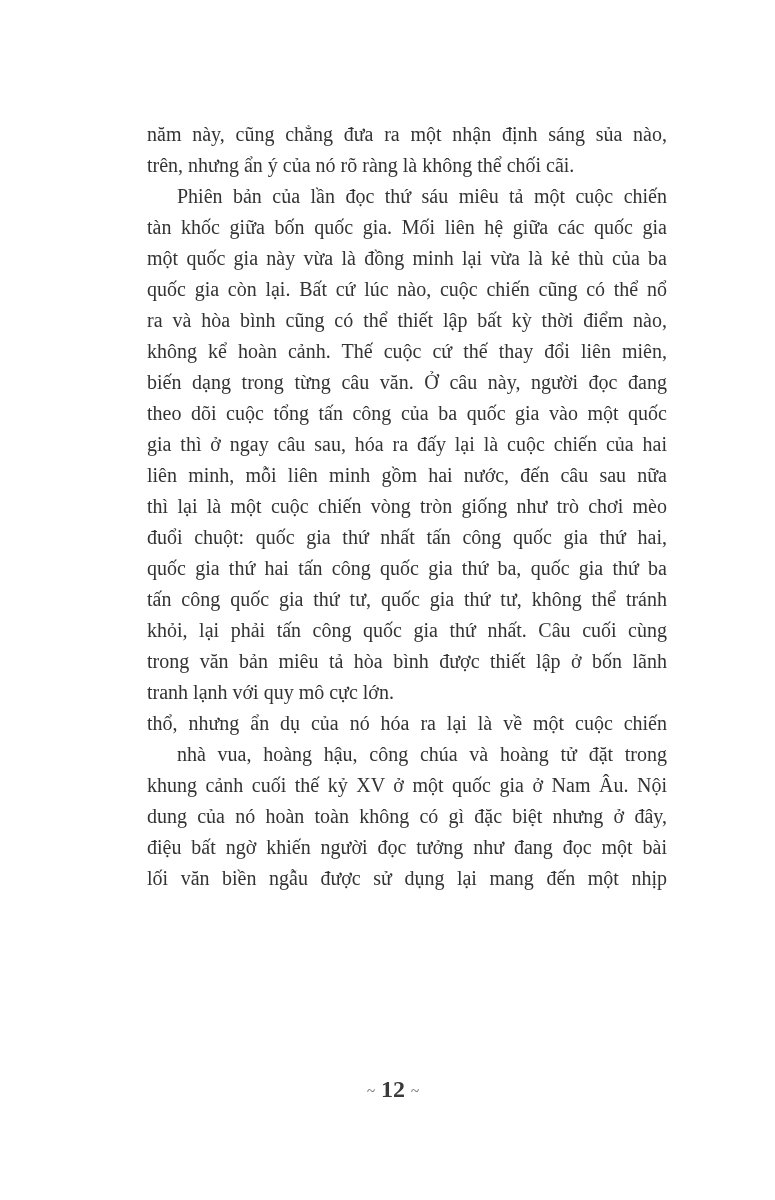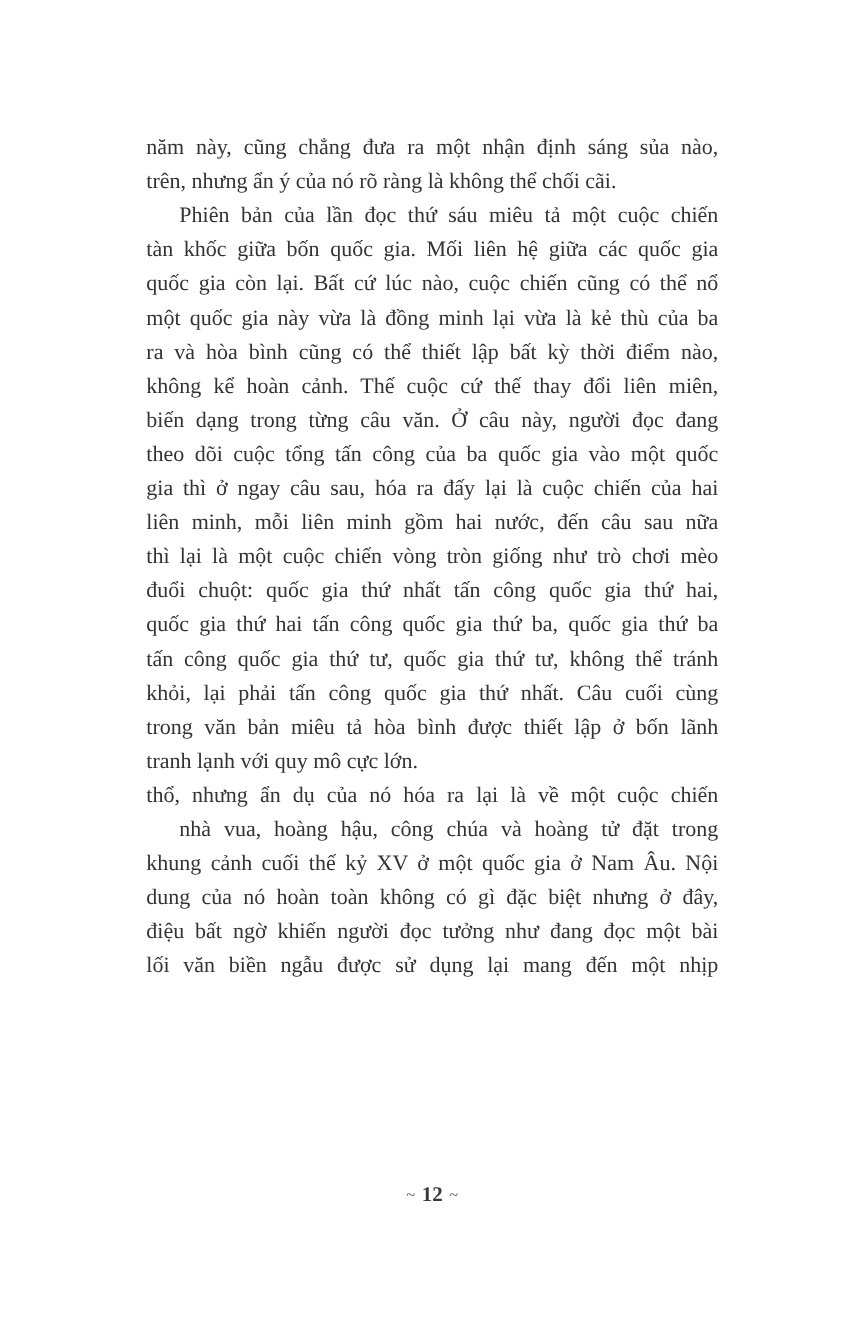--- a/index.html
+++ b/index.html
@@ -10,21 +10,21 @@
   .page {
     position: relative;
     width: 775px;
     height: 1200px;
     background: #ffffff;
     overflow: hidden;
     font-family: "Liberation Serif", "DejaVu Serif", serif;
   }
   .text-block {
     position: absolute;
-    left: 133px;
+    left: 147px;
     top: 119px;
     width: 520px;
     font-size: 20px;
     line-height: 31px;
     color: #333333;
     overflow: hidden;
   }
   .para { margin: 0; }
   .para + .para { margin-top: 0; }
   .line {
@@ -46,39 +46,39 @@
     width: 520px;
     text-align: center;
     color: #3a3a3a;
   }
   .footer .ornament {
     font-size: 15px;
     color: #555555;
     vertical-align: 1px;
   }
   .footer .page-number {
-    font-size: 19px;
+    font-size: 24px;
     font-weight: bold;
     margin: 0 6px;
   }
 </style>
 </head>
 <body>
 
 <div class="page">
   <div class="text-block" id="text-block">
       <div class="para">
         <div class="line">năm này, cũng chẳng đưa ra một nhận định sáng sủa nào,</div>
         <div class="line para-end">trên, nhưng ẩn ý của nó rõ ràng là không thể chối cãi.</div>
       </div>
       <div class="para indent">
         <div class="line">Phiên bản của lần đọc thứ sáu miêu tả một cuộc chiến</div>
         <div class="line">tàn khốc giữa bốn quốc gia. Mối liên hệ giữa các quốc gia</div>
+        <div class="line">một quốc gia này vừa là đồng minh lại vừa là kẻ thù của ba</div>
         <div class="line">quốc gia còn lại. Bất cứ lúc nào, cuộc chiến cũng có thể nổ</div>
-        <div class="line">một quốc gia này vừa là đồng minh lại vừa là kẻ thù của ba</div>
         <div class="line">ra và hòa bình cũng có thể thiết lập bất kỳ thời điểm nào,</div>
         <div class="line">không kể hoàn cảnh. Thế cuộc cứ thế thay đổi liên miên,</div>
         <div class="line">biến dạng trong từng câu văn. Ở câu này, người đọc đang</div>
         <div class="line">theo dõi cuộc tổng tấn công của ba quốc gia vào một quốc</div>
         <div class="line">gia thì ở ngay câu sau, hóa ra đấy lại là cuộc chiến của hai</div>
         <div class="line">liên minh, mỗi liên minh gồm hai nước, đến câu sau nữa</div>
         <div class="line">thì lại là một cuộc chiến vòng tròn giống như trò chơi mèo</div>
         <div class="line">đuổi chuột: quốc gia thứ nhất tấn công quốc gia thứ hai,</div>
         <div class="line">quốc gia thứ hai tấn công quốc gia thứ ba, quốc gia thứ ba</div>
         <div class="line">tấn công quốc gia thứ tư, quốc gia thứ tư, không thể tránh</div>

